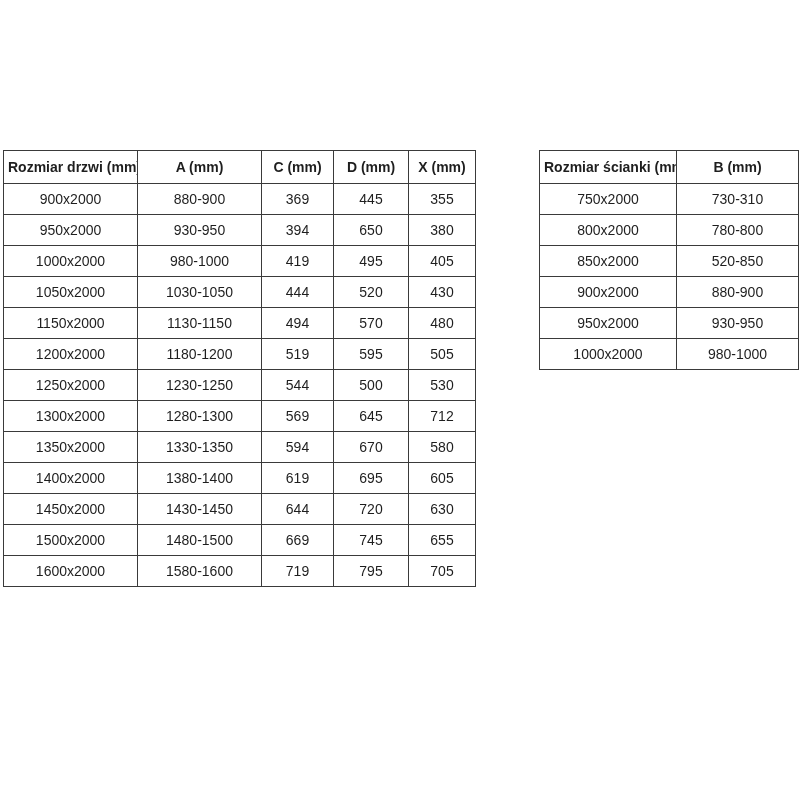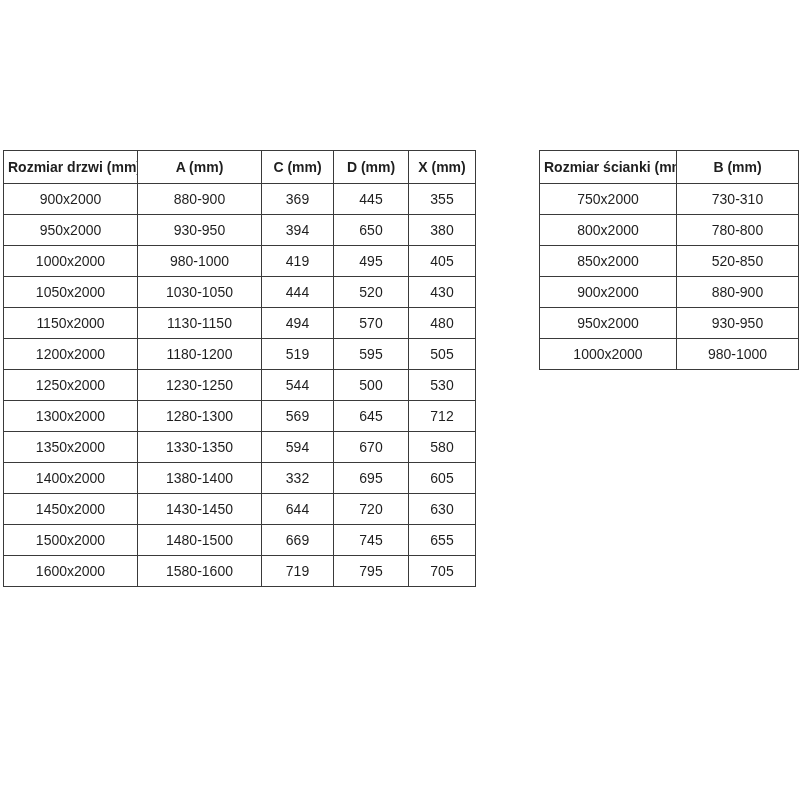--- a/index.html
+++ b/index.html
@@ -135,21 +135,21 @@
         <tr>
           <td>1350x2000</td>
           <td>1330-1350</td>
           <td>594</td>
           <td>670</td>
           <td>580</td>
         </tr>
         <tr>
           <td>1400x2000</td>
           <td>1380-1400</td>
-          <td>332</td>
+          <td>619</td>
           <td>695</td>
           <td>605</td>
         </tr>
         <tr>
           <td>1450x2000</td>
           <td>1430-1450</td>
           <td>644</td>
           <td>720</td>
           <td>630</td>
         </tr>

